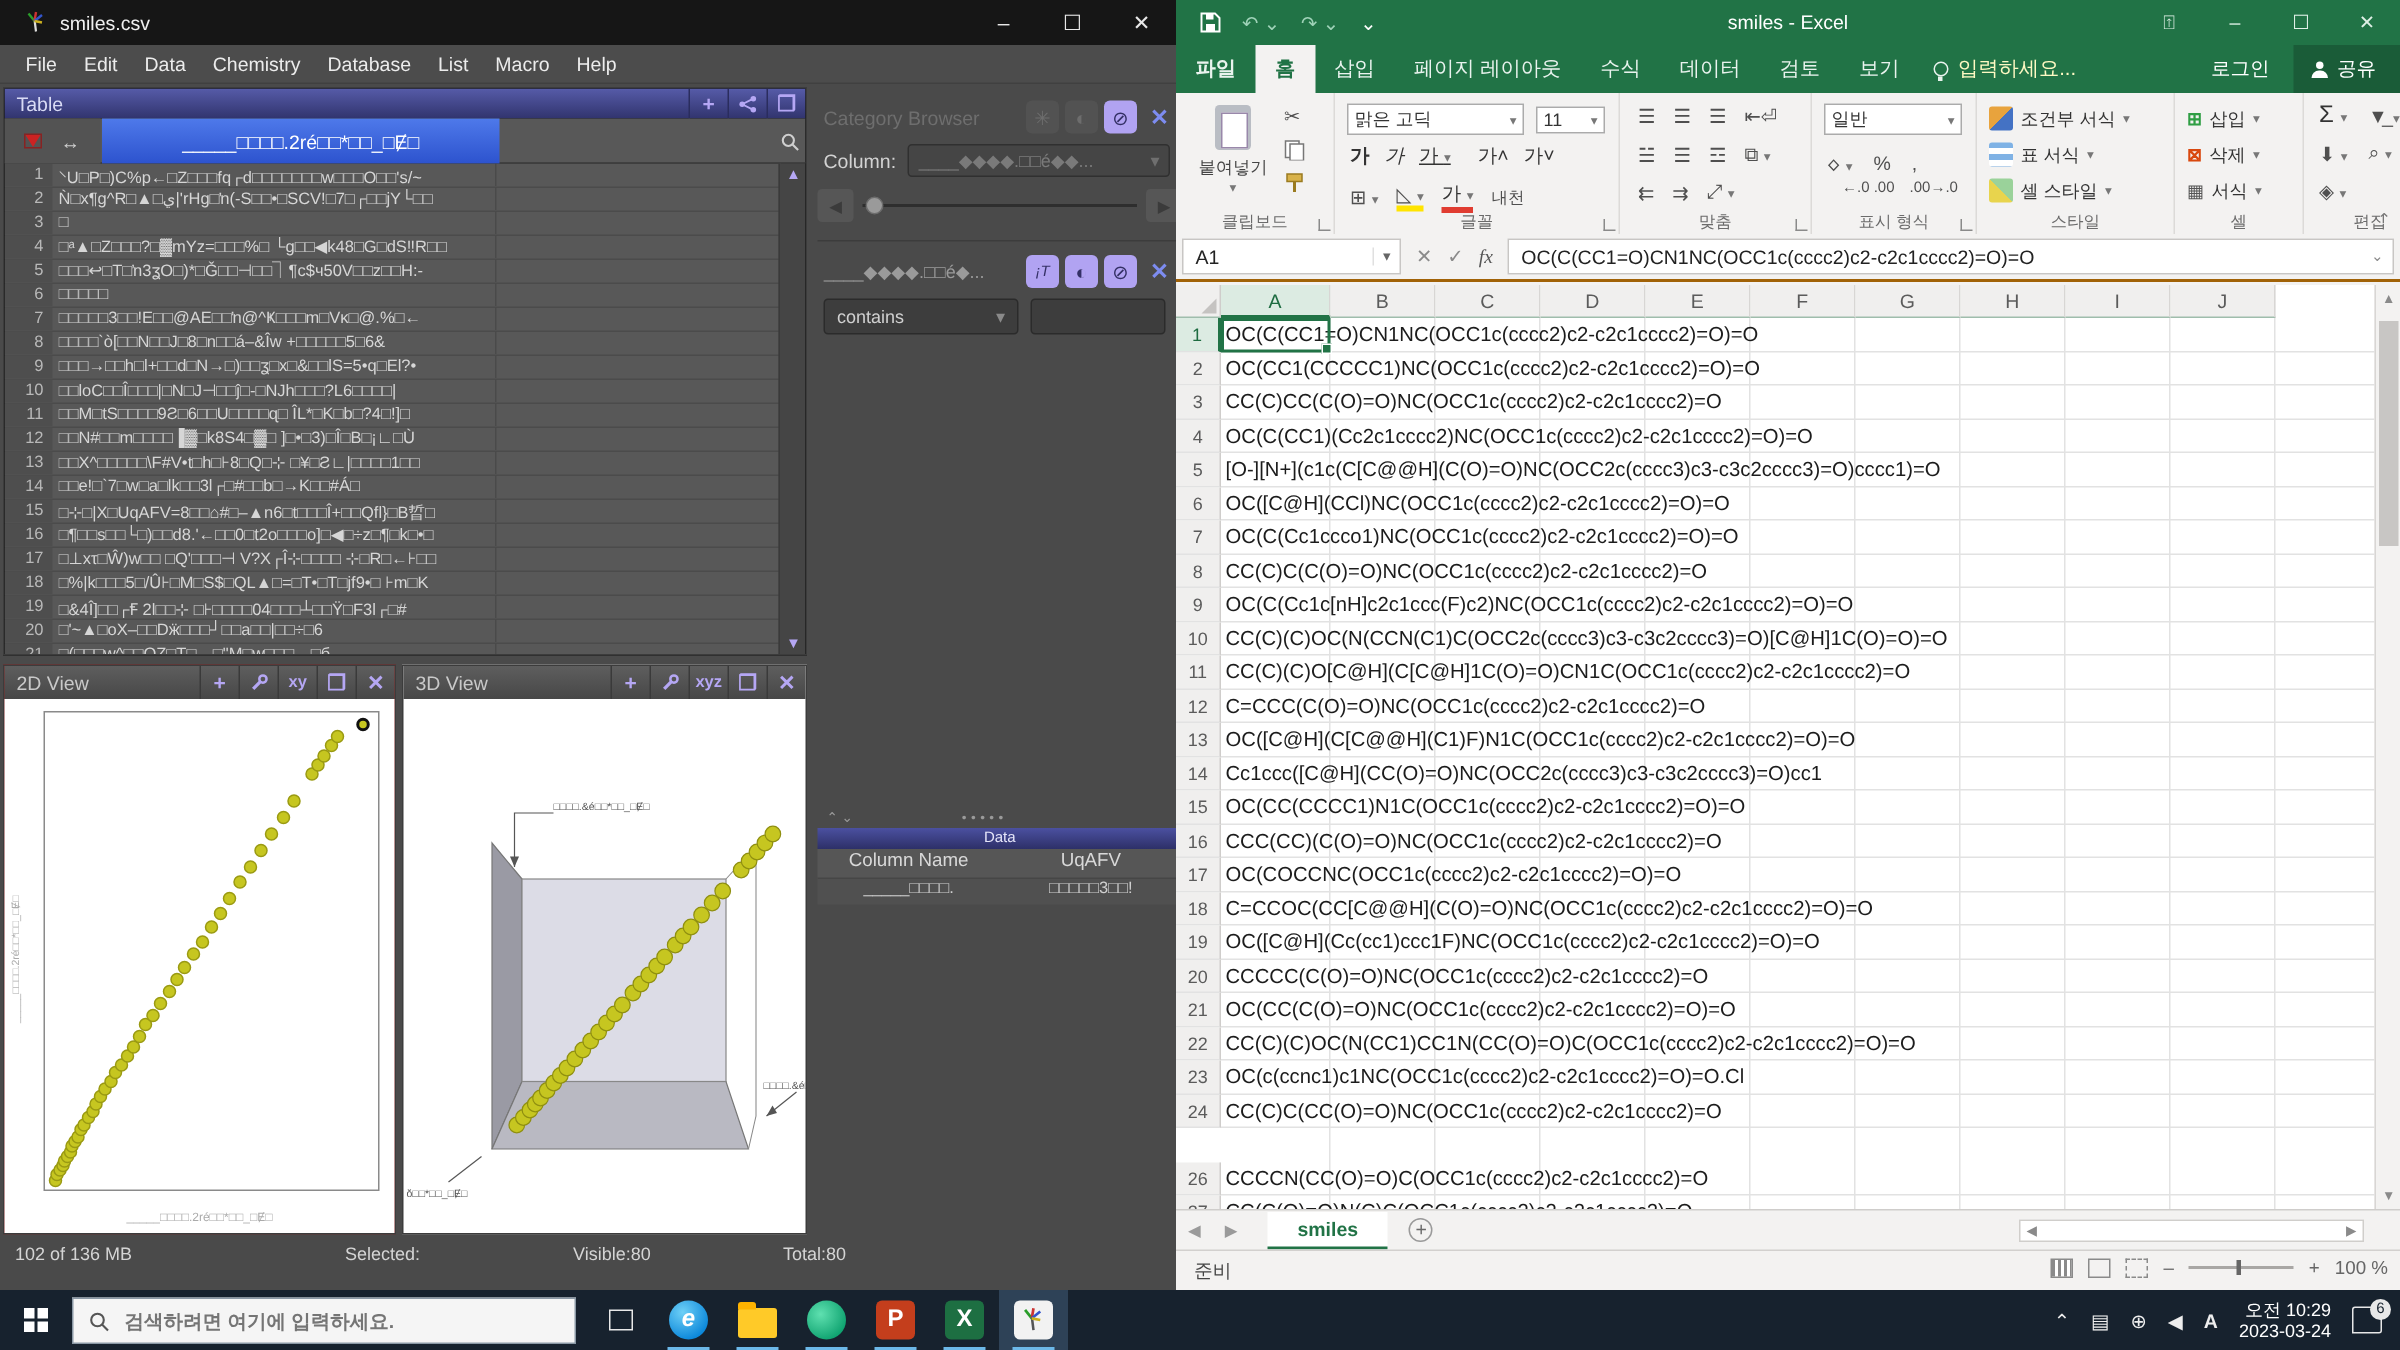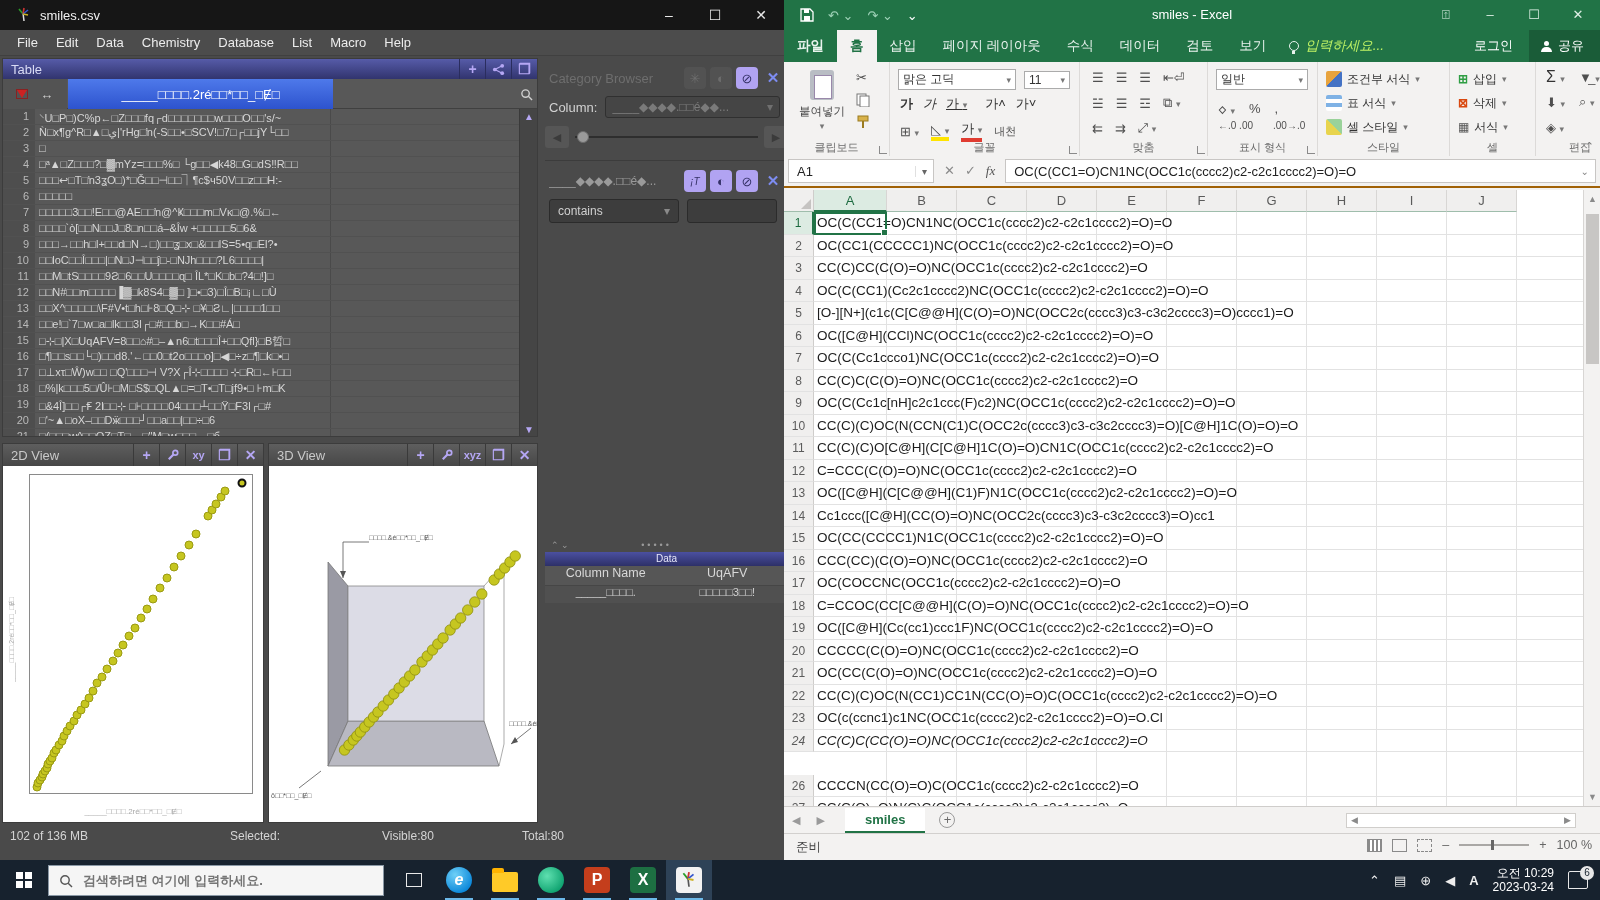--- a/index.html
+++ b/index.html
@@ -119,21 +119,21 @@
   .xl-qat { position:absolute; left:16px; top:0; height:30px; display:flex; align-items:center; gap:14px; }
   .xl-title { position:absolute; left:0; right:0; top:0; height:30px; text-align:center; line-height:30px; }
   .xl-winbtns { position:absolute; right:0; top:0; height:30px; display:flex; }
   .xl-winbtn { width:44px; text-align:center; line-height:30px; color:#dff0e6; font-size:13px; }
 
   .xl-tabs { position:absolute; left:0; top:30px; width:100%; height:32px; background:#217346;
     display:flex; align-items:flex-end; }
   .xl-tab { color:#e9f3ee; font-size:13.5px; padding:7px 13px; }
   .xl-tab.file { font-weight:bold; }
   .xl-tab.active { background:#f3f2f1; color:#217346; font-weight:bold; }
-  .xl-tellme { color:#bef264; font-size:13.5px; padding:7px 10px; display:flex; align-items:center; gap:6px;font-style:italic; }
+  .xl-tellme { color:#fef9c3; font-size:13.5px; padding:7px 10px; display:flex; align-items:center; gap:6px; }
   .bulb { width:10px; height:10px; border:1.5px solid #e9f3ee; border-radius:50%; position:relative; }
   .bulb:after { content:""; position:absolute; left:2px; bottom:-4px; width:3px; height:3px; background:#e9f3ee; }
   .xl-tabs-right { margin-left:auto; display:flex; align-items:center; height:100%; }
   .xl-login { color:#fff; font-size:13px; padding:0 16px; }
   .xl-share { color:#fff; font-size:13px; padding:0 16px 0 12px; display:flex; align-items:center; gap:6px; height:100%; background:#1a5c38; }
   .person { width:11px; height:11px; position:relative; }
   .person:before { content:""; position:absolute; left:3px; top:0; width:5px; height:5px; border-radius:50%; background:#fff; }
   .person:after { content:""; position:absolute; left:0; bottom:0; width:11px; height:5px; border-radius:5px 5px 0 0; background:#fff; }
 
   .xl-ribbon { position:absolute; left:0; top:62px; width:100%; height:96px; background:#f3f2f1;
@@ -723,21 +723,21 @@
         <div class="combo" style="width:92px">
             <span>일반</span>
             <span class="chev">▾</span>
           </div>
       </div>
       <div class="fontrow" style="left:10px;top:33px;gap:14px">
         <span class="ric">🝔 <span class="chev9">▾</span></span>
         <span class="ric">%</span>
         <span class="ric">,</span>
       </div>
-      <div class="fontrow" style="left:10px;top:58px;gap:20px;font-size:10px;color:#4f4f4f">
+      <div class="fontrow" style="left:20px;top:58px;gap:10px;font-size:10px;color:#4f4f4f">
         <span>←.0 .00</span>
         <span>.00→.0</span>
       </div>
       <div class="rgroup-label">표시 형식</div>
       <div class="launcher"></div>
     </div>
 
     <div class="rgroup" style="left:534px;width:132px">
       <div class="fontrow" style="left:8px;top:6px">
           <span class="stylebtn">
@@ -956,21 +956,21 @@
         <div class="xl-row" style="top: 472.5px;">
           <div class="xl-hline" style="top: 21.5px; left: 30px;"></div>
           <div class="xl-rowhdr">22</div>
           <div class="xl-celltext">CC(C)(C)OC(N(CC1)CC1N(CC(O)=O)C(OCC1c(cccc2)c2-c2c1cccc2)=O)=O</div>
         </div>
         <div class="xl-row" style="top: 495px;">
           <div class="xl-hline" style="top: 21.5px; left: 30px;"></div>
           <div class="xl-rowhdr">23</div>
           <div class="xl-celltext">OC(c(ccnc1)c1NC(OCC1c(cccc2)c2-c2c1cccc2)=O)=O.Cl</div>
         </div>
-        <div class="xl-row" style="top: 517.5px; font-style: italic;">
+        <div class="xl-row" style="top: 517.5px;">
           <div class="xl-hline" style="top: 21.5px; left: 30px;"></div>
           <div class="xl-rowhdr">24</div>
           <div class="xl-celltext">CC(C)C(CC(O)=O)NC(OCC1c(cccc2)c2-c2c1cccc2)=O</div>
         </div>
         <div class="xl-row" style="top: 562.5px;">
           <div class="xl-hline" style="top: 21.5px; left: 30px;"></div>
           <div class="xl-rowhdr">26</div>
           <div class="xl-celltext">CCCCN(CC(O)=O)C(OCC1c(cccc2)c2-c2c1cccc2)=O</div>
         </div>
         <div class="xl-row" style="top: 585px;">

